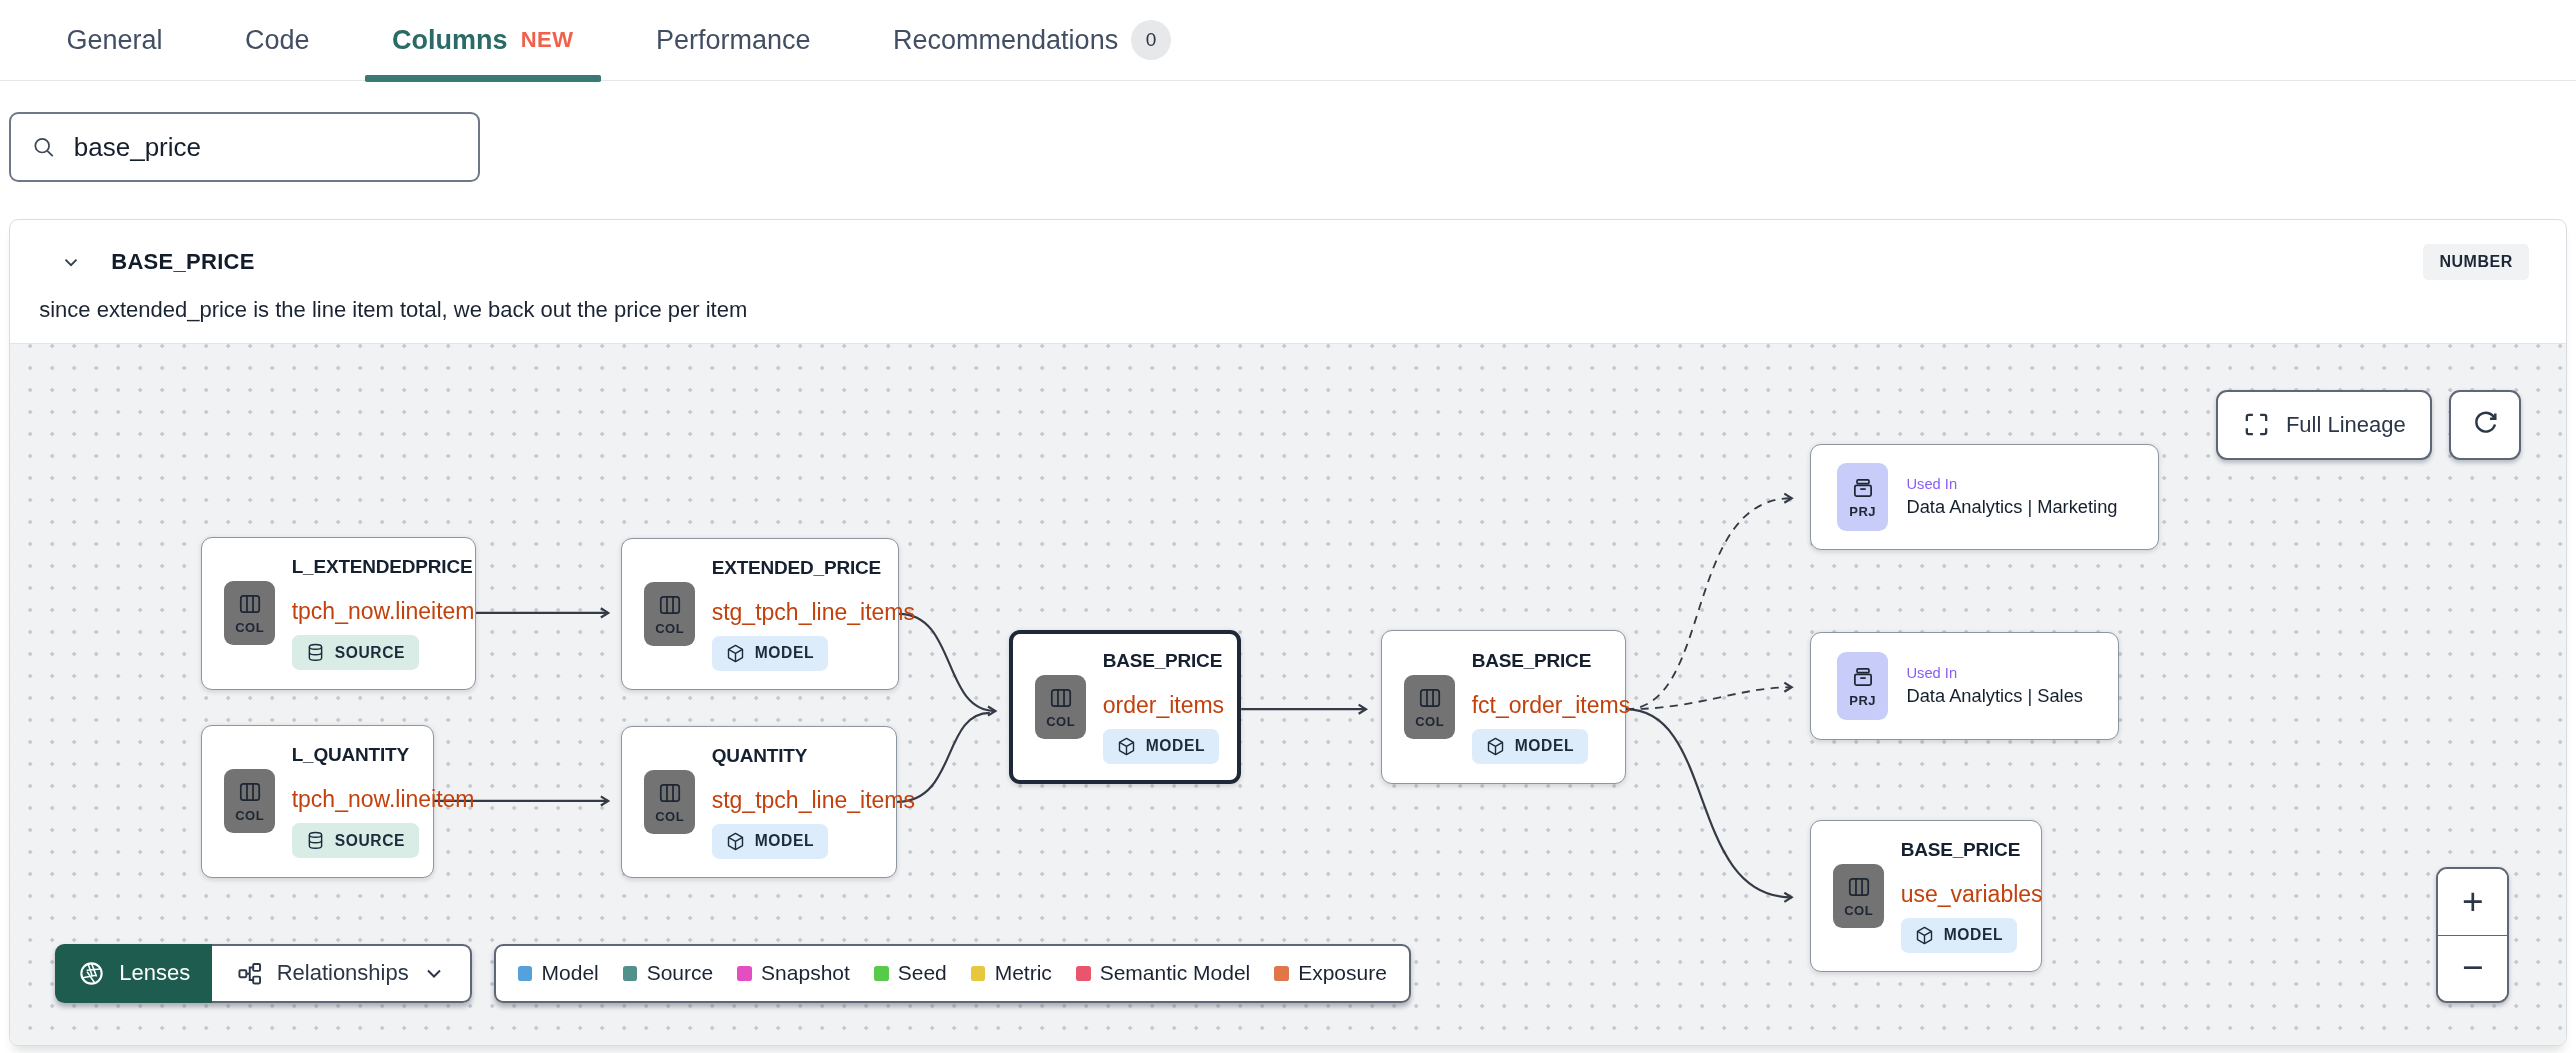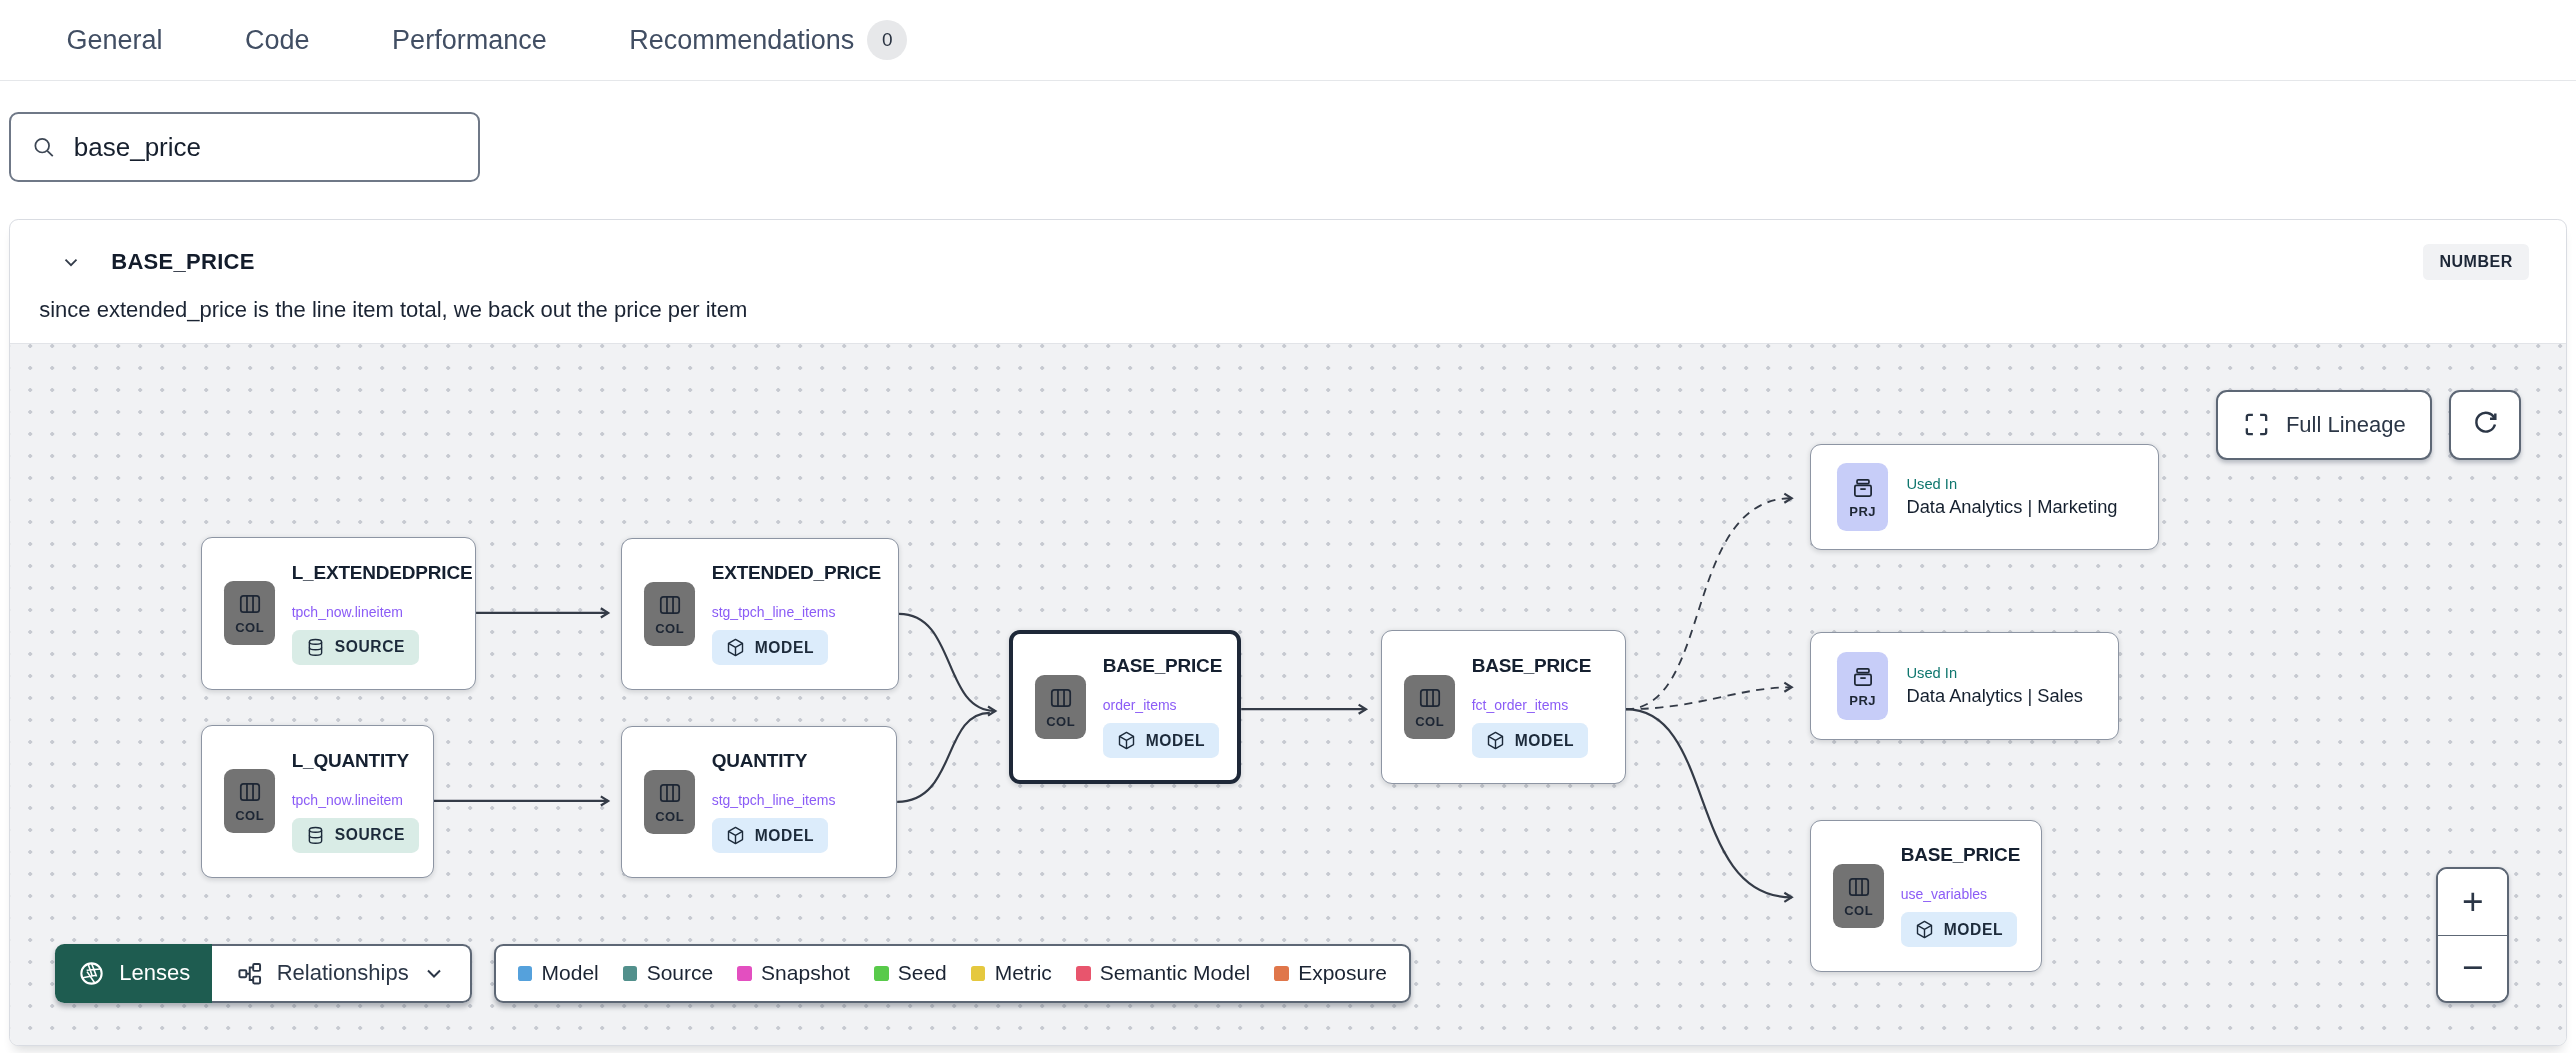--- a/index.html
+++ b/index.html
@@ -47,28 +47,28 @@
     box-shadow:0 1.8px 5.5px rgba(20,25,35,.15); display:flex; align-items:center; gap:16.5px;
     padding-left:22px; white-space:nowrap; }
   .node.selected { border:4.1px solid #1e2838; }
   .node-badge { flex:0 0 auto; width:51px; height:64px; background:#737373; border-radius:9.2px;
     display:flex; flex-direction:column; align-items:center; justify-content:center; gap:2.8px;
     color:#1d2634; }
   .node-badge svg { width:26px; height:26px; }
   .badge-label { font-size:13px; font-weight:700; letter-spacing:0.5px; }
   .node.prj .node-badge { background:#c7cdf8; height:68px; }
   .node-title { font-size:19px; font-weight:700; color:#152030; letter-spacing:-0.2px; }
-  .node-sub { font-size:14px; color:#8b5cf6; margin-top:20px; }
+  .node-sub { font-size:23px; color:#c2410c; margin-top:20px; }
   .pill { margin-top:10px; display:inline-flex; align-items:center; gap:8.3px; height:35px;
     padding:0 13.8px; border-radius:7.3px; width:fit-content; font-size:15.6px; font-weight:700;
     color:#1c2a3a; letter-spacing:0.6px; }
   .pill svg { width:21px; height:21px; }
   .pill.source { background:#d9ece6; }
   .pill.model { background:#dcecfb; }
-  .usedin-label { font-size:14.7px; color:#0f766e; }
+  .usedin-label { font-size:14.7px; color:#8b5cf6; }
   .usedin-name { font-size:18.3px; color:#15202f; margin-top:4.6px; }
 
   
   .ctl { position:absolute; background:#fff; border:2.3px solid #5d6775; border-radius:11px;
     color:#2b3646; display:flex; align-items:center; justify-content:center;
     box-shadow:0 2.8px 4.6px rgba(80,90,105,.35); cursor:pointer;margin-left:12px; }
   .btn-full { left:2194px; top:46px; height:70px; gap:14.7px; padding:0 24px; font-size:22px; }
   .btn-refresh { left:2427px; top:46px; width:72px; height:70px; }
   .zoom-ctl { position:absolute; left:2426px; top:523px; width:73px; background:#fff;
     border:2.3px solid #5d6775; border-radius:11px; overflow:hidden;
@@ -95,20 +95,24 @@
 </style>
 </head>
 <body>
 
 <nav class="tabbar">
   <div class="tab">
     <span>General</span>
   </div>
   <div class="tab">
     <span>Code</span>
+  </div>
+  <div class="tab active">
+    <span>Columns</span>
+    <span class="tab-new">NEW</span>
   </div>
   <div class="tab">
     <span>Performance</span>
   </div>
   <div class="tab">
     <span>Recommendations</span>
     <span class="tab-count">0</span>
   </div>
 </nav>
 

